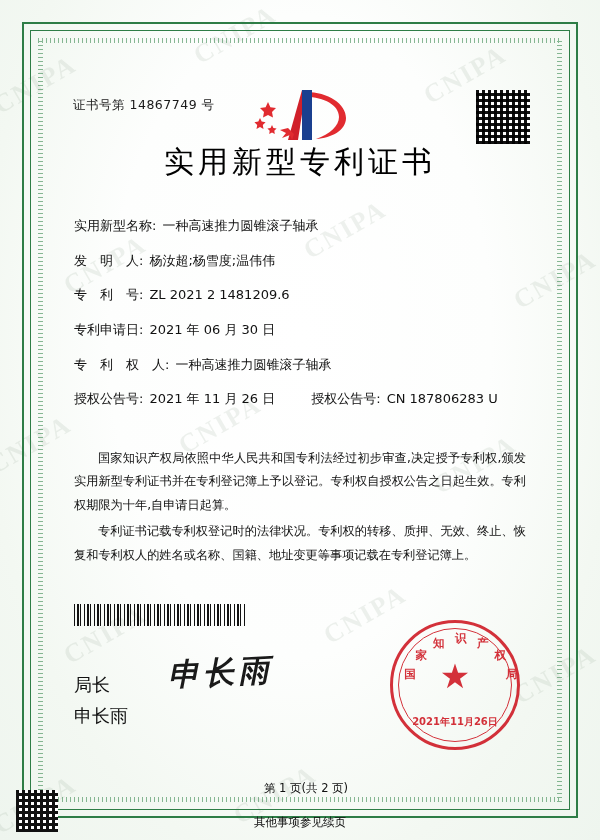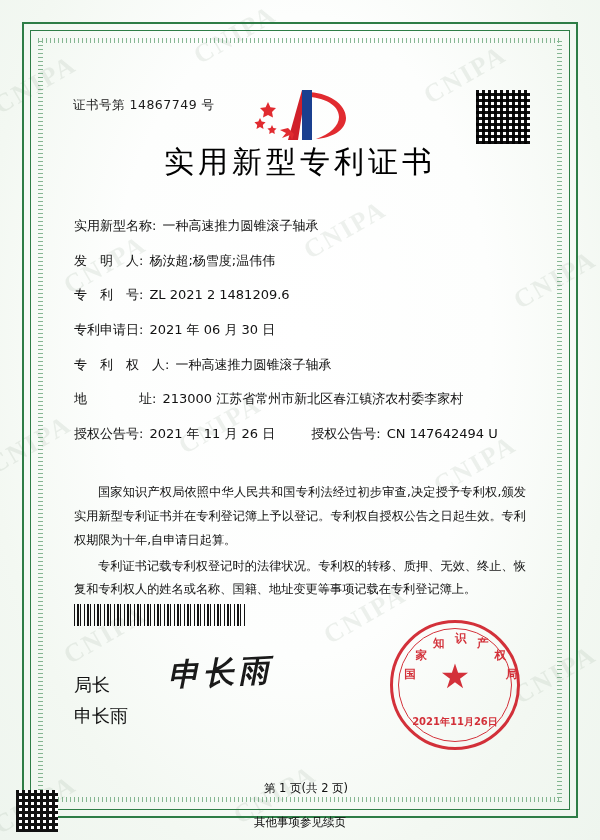--- a/index.html
+++ b/index.html
@@ -369,29 +369,25 @@
         <span class="val">ZL 2021 2 1481209.6</span>
       </div>
       <div class="field">
         <span class="lbl">专利申请日:</span>
         <span class="val">2021 年 06 月 30 日</span>
       </div>
       <div class="field">
         <span class="lbl">专　利　权　人:</span>
         <span class="val">一种高速推力圆锥滚子轴承</span>
       </div>
-      <div class="field">
-        <span class="lbl">地　　　　址:</span>
-        <span class="val">213000 江苏省常州市新北区春江镇济农村委李家村</span>
-      </div>
       <div class="field two">
         <span class="lbl">授权公告号:</span>
         <span class="val">2021 年 11 月 26 日</span>
         <span class="lbl2">授权公告号:</span>
-        <span class="val2">CN 147642494 U</span>
+        <span class="val2">CN 187806283 U</span>
       </div>
     </div>
 
     <div class="paras">
       <p>国家知识产权局依照中华人民共和国专利法经过初步审查,决定授予专利权,颁发实用新型专利证书并在专利登记簿上予以登记。专利权自授权公告之日起生效。专利权期限为十年,自申请日起算。</p>
       <p>专利证书记载专利权登记时的法律状况。专利权的转移、质押、无效、终止、恢复和专利权人的姓名或名称、国籍、地址变更等事项记载在专利登记簿上。</p>
     </div>
 
     <div class="bottom">
       <div class="barcode"></div>

